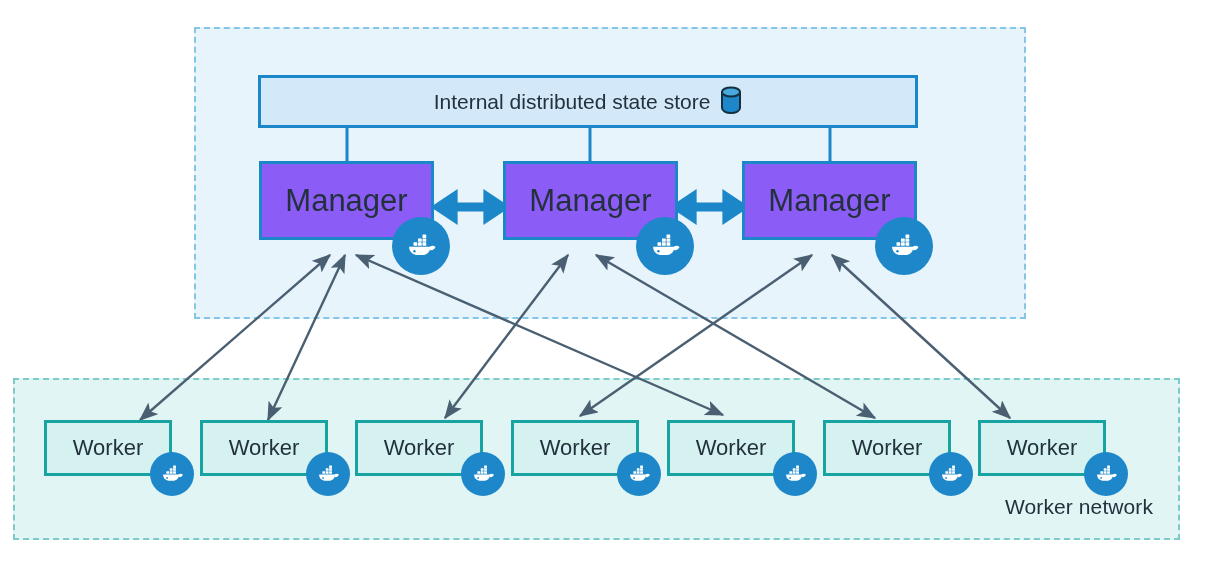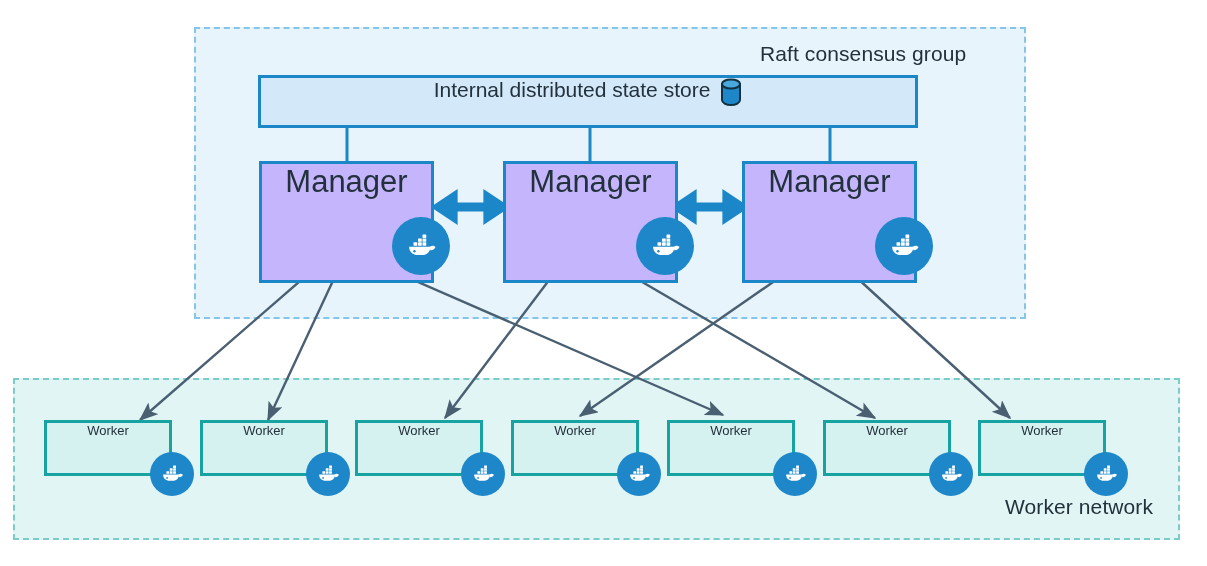--- a/index.html
+++ b/index.html
@@ -21,55 +21,54 @@
     font-size:21px;letter-spacing:.1px;
   }
   #raft-label{left:760px;top:42px;}
   #gossip-label{left:1005px;top:495px;}
 
   
   #wires{position:absolute;left:0;top:0;width:1207px;height:566px;}
 
   
   .node{position:absolute;box-sizing:border-box;display:flex;
-        justify-content:center;}
+        align-items:center;justify-content:center;}
   .manager{
-    width:175px;height:122px;background:#c4b5fd;border:3px solid #1b86c8;
+    width:175px;height:79px;background:#8b5cf6;border:3px solid #1b86c8;
   }
   .manager .node-label{font-size:31px;color:#23313c;}
   #mgr-0{left:259px;top:161px;}
   #mgr-1{left:503px;top:161px;}
   #mgr-2{left:742px;top:161px;}
 
   .store{
     left:258px;top:75px;width:660px;height:53px;
     background:#d3e9f9;border:3px solid #1b86c8;
   }
   .store .node-label{font-size:21px;color:#23313c;}
 
   .worker{
     width:128px;height:56px;background:#d5f2f0;border:3px solid #17a3a1;
   }
-  .worker .node-label{font-size:13px;color:#23313c;}
+  .worker .node-label{font-size:22px;color:#23313c;}
 
   
   .whale{position:absolute;border-radius:50%;background:#1d87c9;
          display:flex;align-items:center;justify-content:center;}
   .whale svg{display:block;}
 
   
   .cyl{display:inline-block;vertical-align:middle;margin-left:10px;}
 </style>
 </head>
 <body>
 
 <div id="stage">
 
   <div class="group" id="raft-group"></div>
-  <div class="group-label" id="raft-label">Raft consensus group</div>
 
   <div class="group" id="gossip-group"></div>
   <div class="group-label" id="gossip-label">Worker network</div>
 
   <svg id="wires" viewBox="0 0 1207 566" xmlns="http://www.w3.org/2000/svg">
     <defs>
       <marker id="ah" markerWidth="9" markerHeight="9" refX="7.4" refY="3.2" orient="auto" markerUnits="strokeWidth">
         <path d="M0,0 L8,3.2 L0,6.4 L1.8,3.2 Z" fill="#4a6072"></path>
       </marker>
       <marker id="ah-start" markerWidth="9" markerHeight="9" refX="7.4" refY="3.2" orient="auto-start-reverse" markerUnits="strokeWidth">

